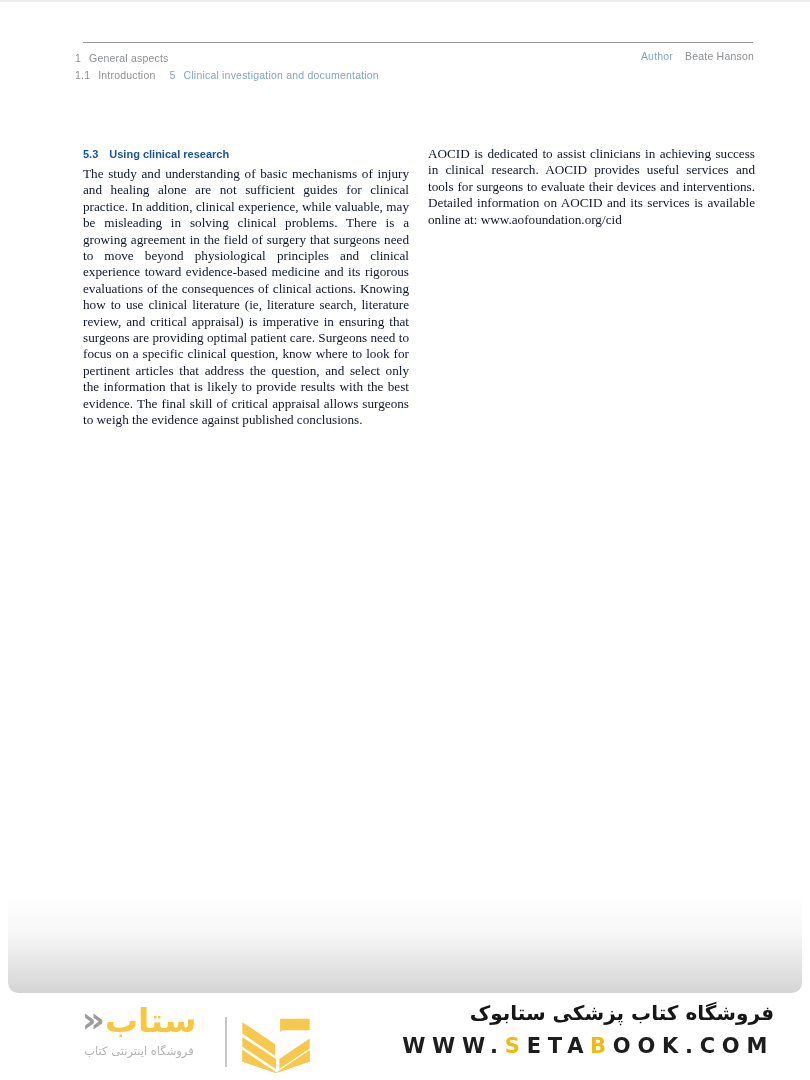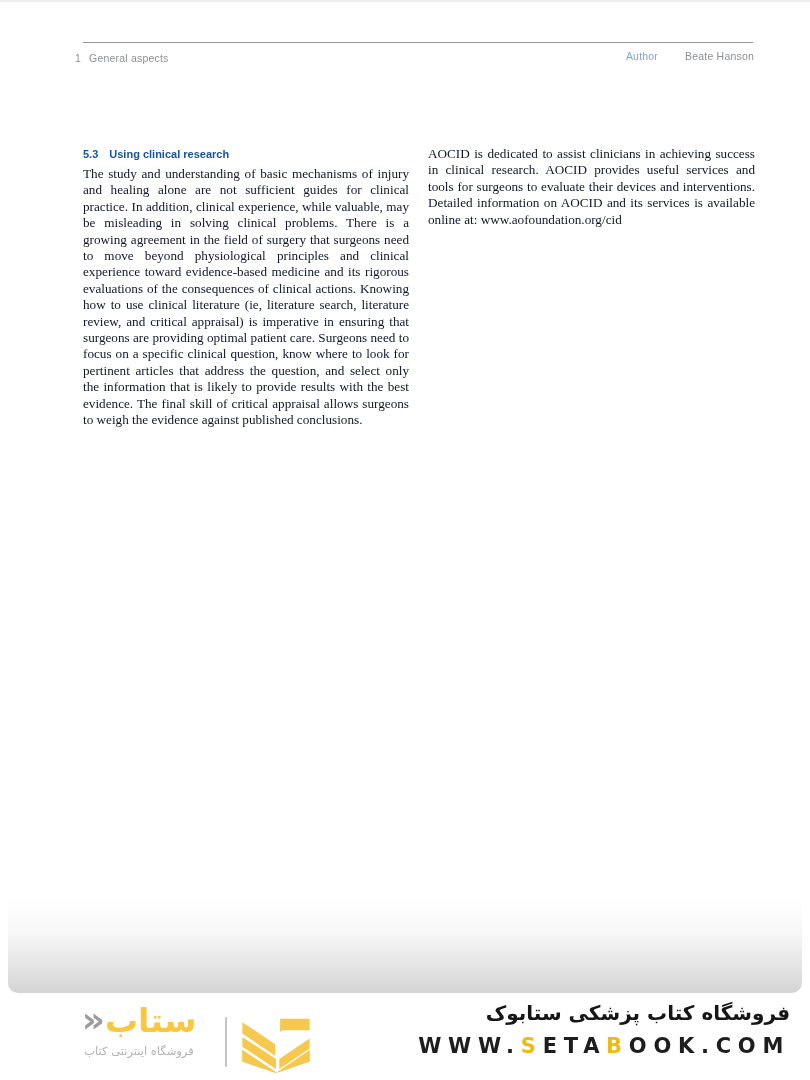--- a/index.html
+++ b/index.html
@@ -22,21 +22,21 @@
   .hdr{
     position:absolute;
     font-size:10.5px;color:#8d9194;letter-spacing:.2px;
   }
   .hdr-left{left:75px;top:50px;}
   .hdr-row{height:17px;line-height:17px;white-space:nowrap;}
   .hdr .num{margin-right:8px;}
   .hdr .blue{color:#7fa5c5;}
   .hdr .sub{margin-left:14px;}
   .hdr-right{right:56px;top:50px;text-align:right;white-space:nowrap;}
-  .hdr-right .label{color:#7fa5c5;margin-right:27px;}
+  .hdr-right .label{color:#7fa5c5;margin-right:12px;}
   
   .col{position:absolute;top:146px;}
   .col-left{left:83px;width:326px;}
   .col-right{left:428px;width:327px;}
   .sec-heading{
     display:flex;gap:11px;
     font-size:11px;font-weight:bold;color:#17549b;
     margin:0 0 4px 0;line-height:16px;
   }
   .sec-body{
@@ -71,21 +71,21 @@
   .tagline{
     font-family:"DejaVu Sans", sans-serif;
     font-size:11.5px;color:#b3b3b3;margin-top:2px;white-space:nowrap;
   }
   .logo-divider{
     position:absolute;left:225px;top:24px;width:2px;height:50px;
     background:#c6c6c6;
   }
   .emblem{position:absolute;left:238px;top:16px;}
   .store-info{
-    position:absolute;right:20px;top:6px;text-align:right;direction:rtl;
+    position:absolute;right:36px;top:6px;text-align:right;direction:rtl;
   }
   .store-title-fa{
     font-family:"DejaVu Sans", sans-serif;
     font-size:20px;font-weight:bold;color:#161616;
     line-height:28px;white-space:nowrap;
   }
   .website{
     direction:ltr;
     font-family:"DejaVu Sans", sans-serif;
     font-size:21px;font-weight:bold;color:#1d1d1d;
@@ -97,20 +97,23 @@
 <body>
 
 <div class="page">
 
   <div class="top-strip"></div>
   <div class="rule"></div>
 
   <div class="hdr hdr-left">
     <div class="hdr-row">
       <span class="num">1</span><span>General aspects</span>
+    </div>
+    <div class="hdr-row">
+      <span class="num">1.1</span><span>Introduction</span><span class="blue sub num">5</span><span class="blue">Clinical investigation and documentation</span>
     </div>
   </div>
 
   <div class="hdr hdr-right">
     <span class="label">Author</span><span>Beate Hanson</span>
   </div>
 
   <div class="col col-left">
     <h3 class="sec-heading">
       <span>5.3</span>

